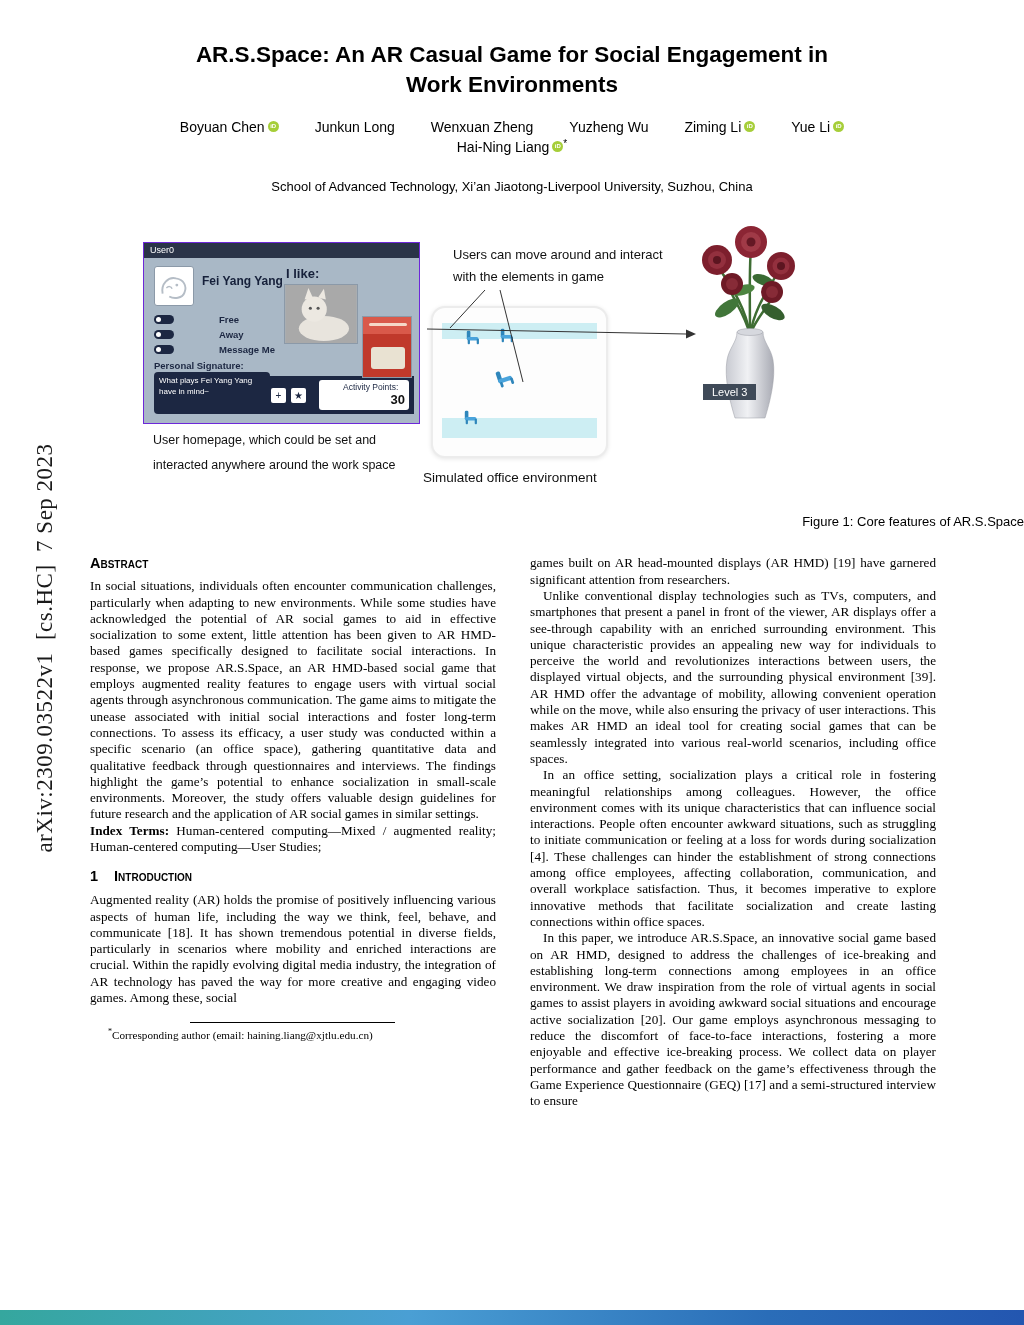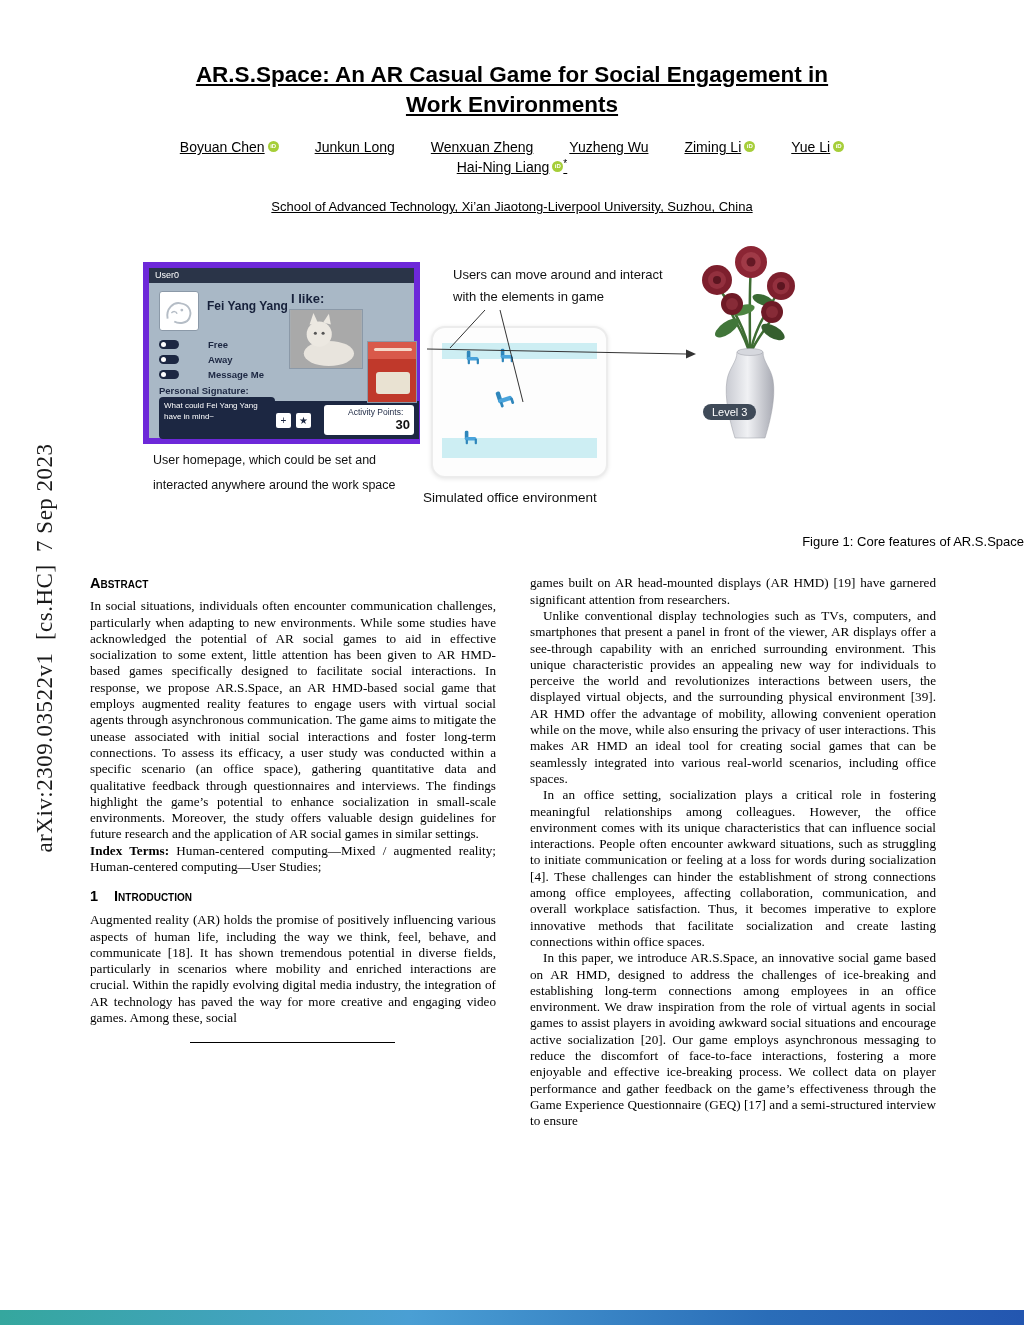--- a/index.html
+++ b/index.html
@@ -11,21 +11,21 @@
   }
 
   
   .arxiv-strip {
     position:absolute; left:45px; top:648px;
     transform:translate(-50%,-50%) rotate(-90deg);
     white-space:pre; font-size:23px; color:#1a1a1a; letter-spacing:.5px;
   }
 
   
-  .header { text-align:center; padding-top:60px;text-decoration:underline; }
+  .header { text-align:center; padding-top:40px; }
   .title {
     font-family:"Liberation Sans", sans-serif; font-weight:bold;
     font-size:22.5px; line-height:1.32; max-width:690px; margin:0 auto;
   }
   .authors-row {
     margin-top:20px; font-family:"Liberation Sans", sans-serif; font-size:14px;
     display:flex; justify-content:center; gap:36px;
   }
   .authors-row.row2 { margin-top:3px; gap:0; }
   .author { white-space:nowrap; }
@@ -36,33 +36,33 @@
     font-family:"Liberation Sans", sans-serif; font-weight:bold;
   }
   .corr-sup { font-size:10px; vertical-align:5px; }
   .affiliation { margin-top:24px; font-family:"Liberation Sans", sans-serif; font-size:13px; }
 
   
   .figure { position:relative; margin:38px 0 0 135px; width:780px; height:262px; }
   .fig-lines { position:absolute; left:0; top:0; z-index:3; pointer-events:none; }
 
   .hp-window { position:absolute; left:8px; top:10px; width:277px; height:182px;
-    background:#a9b8c6; border:6px solid #6d28d9; z-index:2; }
+    background:#a9b8c6; border:1px solid #6d28d9; z-index:2; }
   .hp-titlebar { height:15px; background:#2a3448; color:#fff;
     font-family:"Liberation Sans",sans-serif; font-size:9px; line-height:15px; padding:0 6px; }
   .hp-body { position:relative; height:166px; font-family:"Liberation Sans",sans-serif;border-radius:26px; }
   .hp-avatar { position:absolute; left:10px; top:8px; width:40px; height:40px;
     background:#fff; border-radius:3px; border:1px solid #8b99a8; }
   .hp-name { position:absolute; left:58px; top:16px; font-size:12px; font-weight:bold; color:#16203a; }
   .hp-like { position:absolute; left:142px; top:8px; font-size:13px; font-weight:bold; color:#16203a; }
   .hp-status { position:absolute; left:10px; top:54px; }
   .status-row { display:flex; align-items:center; height:15px; }
   .toggle { position:relative; width:20px; height:9px; background:#1c2742; border-radius:5px; }
   .toggle .knob { position:absolute; left:2px; top:2px; width:5px; height:5px; background:#fff; border-radius:50%; }
-  .status-label { margin-left:5px; font-size:9.5px; font-weight:bold; color:#1c2742;padding-left:24px; }
+  .status-label { margin-left:21px; font-size:9.5px; font-weight:bold; color:#1c2742;padding-left:24px; }
   .hp-sig-label { position:absolute; left:10px; top:102px; font-size:9.5px; font-weight:bold; color:#1c2742; }
   .hp-sig-box { position:absolute; left:10px; top:114px; width:116px; height:42px;
     background:#1c2742; border-radius:4px; color:#fff; font-size:8px; line-height:1.3; padding:4px 5px; }
   .hp-photo-cat { position:absolute; left:140px; top:26px; width:74px; height:60px; z-index:1;
     border:1px solid #8b99a8; }
   .hp-photo-food { position:absolute; left:218px; top:58px; width:50px; height:62px; z-index:2;
     background:linear-gradient(180deg,#d9594a 0 28%, #c0392b 28% 100%); border:1px solid #8b99a8; }
   .food-label { position:absolute; left:8px; top:30px; width:34px; height:22px; background:#e9e2d2; border-radius:3px; }
   .food-line { position:absolute; left:6px; top:6px; width:38px; height:3px; background:#f5d8c8; border-radius:2px; }
   .hp-bottom { position:absolute; left:122px; top:118px; width:148px; height:38px;
@@ -84,21 +84,21 @@
   .band-bottom { top:110px; height:20px; }
   .chair { position:absolute; width:18px; height:18px; }
   .chair.c1 { left:32px; top:20px; }
   .chair.c2 { left:66px; top:18px; }
   .chair.c3 { left:62px; top:58px; width:22px; height:22px; transform:rotate(-18deg); }
   .chair.c4 { left:30px; top:100px; }
 
   .flowers { position:absolute; left:540px; top:-12px; z-index:1; }
   .level-badge { position:absolute; left:568px; top:152px; z-index:4;
     background:#3f4a58; color:#fff; font-family:"Liberation Sans",sans-serif;
-    font-size:11px; padding:2px 9px; border-radius:8px; }
+    font-size:11px; padding:2px 9px; border-radius:0; }
 
   .cap { position:absolute; font-family:"Liberation Sans",sans-serif; color:#111; }
   .hp-cap { left:18px; top:196px; font-size:12.5px; line-height:25px; }
   .fl-cap { left:505px; top:188px; font-size:12.5px; line-height:24px; }
   .office-cap { left:288px; top:238px; font-size:13.5px; }
 
   .fig-caption { margin-top:20px; text-align:right;
     font-family:"Liberation Sans",sans-serif; font-size:13px; }
 
   
@@ -170,21 +170,21 @@
               <span class="status-label">Away</span>
             </div>
           <div class="status-row">
               <span class="toggle">
                 <span class="knob"></span>
               </span>
               <span class="status-label">Message Me</span>
             </div>
         </div>
         <div class="hp-sig-label">Personal Signature:</div>
-        <div class="hp-sig-box">What could Fei Yang Yang have in mind~</div>
+        <div class="hp-sig-box">What plays Fei Yang Yang have in mind~</div>
         <div class="hp-photo-cat">
           <svg viewBox="0 0 74 60" width="72" height="58">
             <rect width="74" height="60" fill="#a9a9a9"></rect>
             <ellipse cx="40" cy="45" rx="26" ry="13" fill="#e8e4dd"></ellipse>
             <circle cx="30" cy="25" r="13" fill="#ece8e1"></circle>
             <polygon points="20,15 24,3 29,14" fill="#ece8e1"></polygon>
             <polygon points="34,13 40,4 42,15" fill="#ece8e1"></polygon>
             <circle cx="26" cy="24" r="1.6" fill="#555"></circle>
             <circle cx="34" cy="24" r="1.6" fill="#555"></circle>
           </svg>
@@ -303,20 +303,21 @@
 
   <div class="columns">
     <div class="col">
       <div class="section-heading">Abstract</div>
       <p>In social situations, individuals often encounter communication challenges, particularly when adapting to new environments. While some studies have acknowledged the potential of AR social games to aid in effective socialization to some extent, little attention has been given to AR HMD-based games specifically designed to facilitate social interactions. In response, we propose AR.S.Space, an AR HMD-based social game that employs augmented reality features to engage users with virtual social agents through asynchronous communication. The game aims to mitigate the unease associated with initial social interactions and foster long-term connections. To assess its efficacy, a user study was conducted within a specific scenario (an office space), gathering quantitative data and qualitative feedback through questionnaires and interviews. The findings highlight the game’s potential to enhance socialization in small-scale environments. Moreover, the study offers valuable design guidelines for future research and the application of AR social games in similar settings.</p>
       <p class="index-terms"><b>Index Terms:</b> <span>Human-centered computing—Mixed / augmented reality; Human-centered computing—User Studies;</span></p>
       <div class="section-heading sh-intro"><span class="sec-num">1</span><span>Introduction</span></div>
       <p>Augmented reality (AR) holds the promise of positively influencing various aspects of human life, including the way we think, feel, behave, and communicate [18]. It has shown tremendous potential in diverse fields, particularly in scenarios where mobility and enriched interactions are crucial. Within the rapidly evolving digital media industry, the integration of AR technology has paved the way for more creative and engaging video games. Among these, social</p>
       <div class="footnote">
         <div class="fn-rule"></div>
+        <div class="fn-text"><sup>*</sup><span>Corresponding author (email: haining.liang@xjtlu.edu.cn)</span></div>
       </div>
     </div>
     <div class="col">
       <p>games built on AR head-mounted displays (AR HMD) [19] have garnered significant attention from researchers.</p>
       <p class="indent">Unlike conventional display technologies such as TVs, computers, and smartphones that present a panel in front of the viewer, AR displays offer a see-through capability with an enriched surrounding environment. This unique characteristic provides an appealing new way for individuals to perceive the world and revolutionizes interactions between users, the displayed virtual objects, and the surrounding physical environment [39]. AR HMD offer the advantage of mobility, allowing convenient operation while on the move, while also ensuring the privacy of user interactions. This makes AR HMD an ideal tool for creating social games that can be seamlessly integrated into various real-world scenarios, including office spaces.</p>
       <p class="indent">In an office setting, socialization plays a critical role in fostering meaningful relationships among colleagues. However, the office environment comes with its unique characteristics that can influence social interactions. People often encounter awkward situations, such as struggling to initiate communication or feeling at a loss for words during socialization [4]. These challenges can hinder the establishment of strong connections among office employees, affecting collaboration, communication, and overall workplace satisfaction. Thus, it becomes imperative to explore innovative methods that facilitate socialization and create lasting connections within office spaces.</p>
       <p class="indent">In this paper, we introduce AR.S.Space, an innovative social game based on AR HMD, designed to address the challenges of ice-breaking and establishing long-term connections among employees in an office environment. We draw inspiration from the role of virtual agents in social games to assist players in avoiding awkward social situations and encourage active socialization [20]. Our game employs asynchronous messaging to reduce the discomfort of face-to-face interactions, fostering a more enjoyable and effective ice-breaking process. We collect data on player performance and gather feedback on the game’s effectiveness through the Game Experience Questionnaire (GEQ) [17] and a semi-structured interview to ensure</p>
     </div>
   </div>
 

